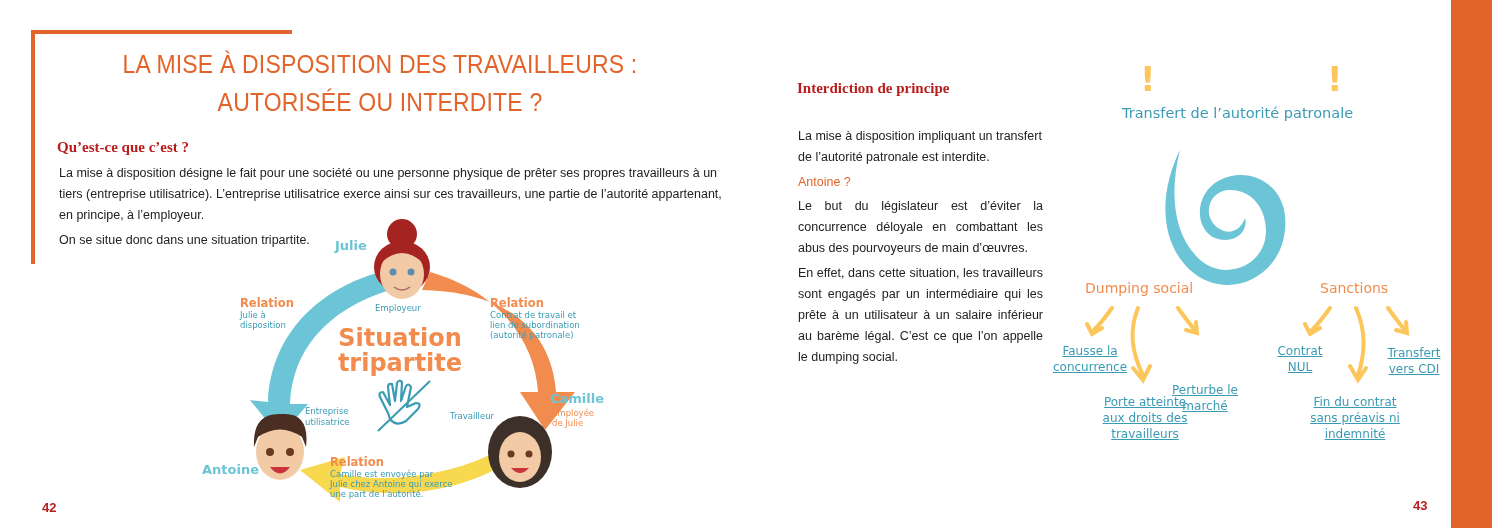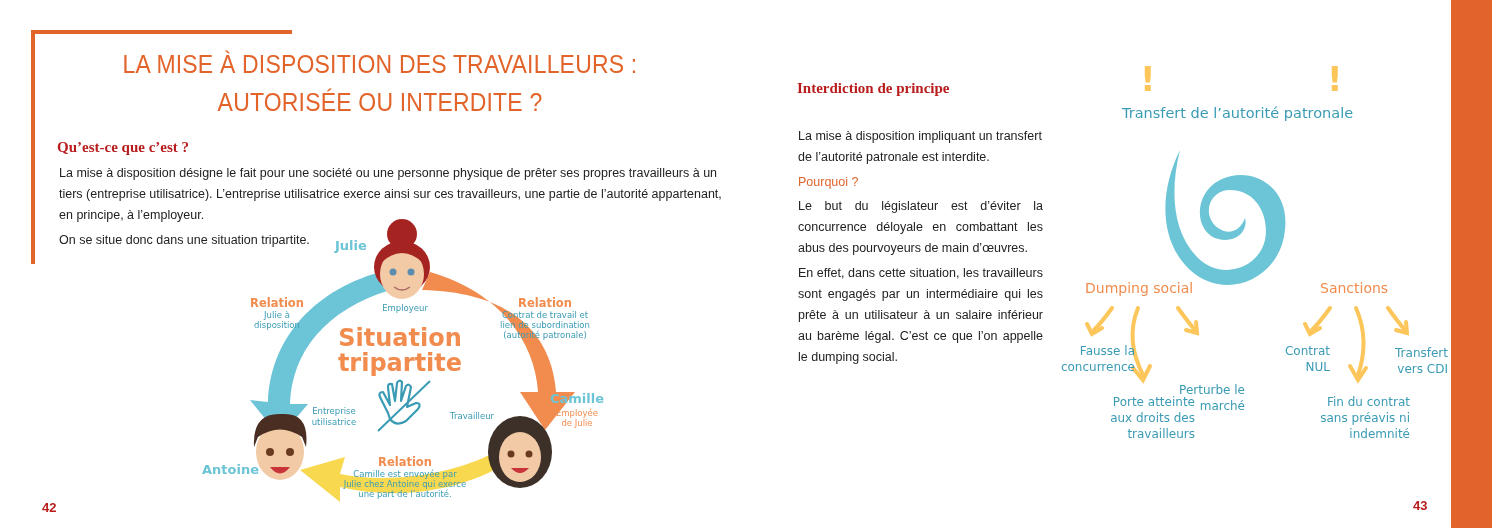--- a/index.html
+++ b/index.html
@@ -7,34 +7,34 @@
   .abs{position:absolute;}
   .frame-top{left:31px;top:30px;width:261px;height:4px;background:#e2642a;}
   .frame-left{left:31px;top:30px;width:4px;height:234px;background:#e2642a;}
   .title{left:60px;width:640px;text-align:center;color:#e2642a;font-family:"Liberation Sans",sans-serif;font-size:25px;letter-spacing:0.2px;transform:scaleX(0.92);transform-origin:center;}
   .t1{top:50px;}
   .t2{top:88px;}
   .h-orange{color:#b91c1c;font-family:"Liberation Serif",serif;font-weight:bold;font-size:15px;}
   .body-txt{color:#222;font-family:"Liberation Sans",sans-serif;font-size:12.5px;line-height:21px;}
   .p-left{left:59px;width:670px;top:163px;}
   .p-left p{margin:0 0 4px 0;}
-  .diagram-lbl{font-family:"DejaVu Sans",sans-serif;text-align:center;}
+  .diagram-lbl{font-family:"DejaVu Sans",sans-serif;}
   .rel-h{color:#f28c4e;font-weight:bold;font-size:11.5px;}
   .rel-t{font-size:8.5px;color:#3a9bb4;line-height:10px;}
   .name{color:#6cc5d6;font-weight:bold;font-size:13px;}
   .role{color:#3a9bb4;font-size:8.5px;}
   .center-title{color:#f28c4e;font-weight:bold;font-size:24px;line-height:25px;text-align:center;}
   .right-p{left:798px;width:245px;}
   .right-p .body-txt{text-align:justify;}
   .pourquoi{color:#e2642a;font-family:"Liberation Sans",sans-serif;font-size:12.5px;}
   .interdit{color:#f28c4e;font-weight:bold;font-size:28px;font-family:"DejaVu Sans",sans-serif;}
   .excl{color:#fcc65a;font-weight:bold;font-size:34px;font-family:"DejaVu Sans",sans-serif;}
   .sub-teal{color:#3a9bb4;font-size:14.5px;font-family:"DejaVu Sans",sans-serif;}
   .cat{color:#f28c4e;font-size:14px;font-family:"DejaVu Sans",sans-serif;}
-  .leaf{color:#3a9bb4;font-size:12px;line-height:16px;text-align:right;font-family:"DejaVu Sans",sans-serif;}
+  .leaf{color:#3a9bb4;font-size:12px;line-height:16px;text-align:center;font-family:"DejaVu Sans",sans-serif;text-decoration:underline;}
   .pagenum{color:#b91c1c;font-weight:bold;font-size:13px;font-family:Liberation Sans, sans-serif;}
   .side-bar{left:1451px;top:0;width:41px;height:528px;background:#e2642a;}
 </style>
 </head>
 <body>
 
 <div class="abs frame-top"></div>
 <div class="abs frame-left"></div>
 
 <div class="abs title t1">LA MISE À DISPOSITION DES TRAVAILLEURS :</div>
@@ -123,21 +123,21 @@
     <div class="rel-t">une part de l’autorité.</div>
   </div>
 </div>
 
 <div class="abs pagenum" style="left:42px;top:500px;">42</div>
 
 <div class="abs h-orange" style="left:797px;top:80px;">Interdiction de principe</div>
 
 <div class="abs right-p" style="top:126px;">
   <div class="body-txt" style="text-align:left;">La mise à disposition impliquant un transfert de l’autorité patronale est interdite.</div>
-  <div class="pourquoi" style="margin-top:4px;line-height:20px;">Pourquoi ?</div>
+  <div class="pourquoi" style="margin-top:4px;line-height:20px;">Antoine ?</div>
   <div class="body-txt" style="margin-top:4px;">Le but du législateur est d’éviter la concurrence déloyale en combattant les abus des pourvoyeurs de main d’œuvres.</div>
   <div class="body-txt" style="margin-top:4px;">En effet, dans cette situation, les travailleurs sont engagés par un intermédiaire qui les prête à un utilisateur à un salaire inférieur au barème légal. C’est ce que l’on appelle le dumping social.</div>
 </div>
 
 <div class="abs" style="left:1040px;top:55px;width:410px;height:400px;">
   <span class="abs excl" style="left:100px;top:4px;">!</span>
   <span class="abs excl" style="left:287px;top:4px;">!</span>
   <div class="abs sub-teal" style="left:82px;top:50px;">Transfert de l’autorité patronale</div>
 
   <svg class="abs" style="left:100px;top:85px;" width="150" height="160" viewBox="0 0 150 160">

